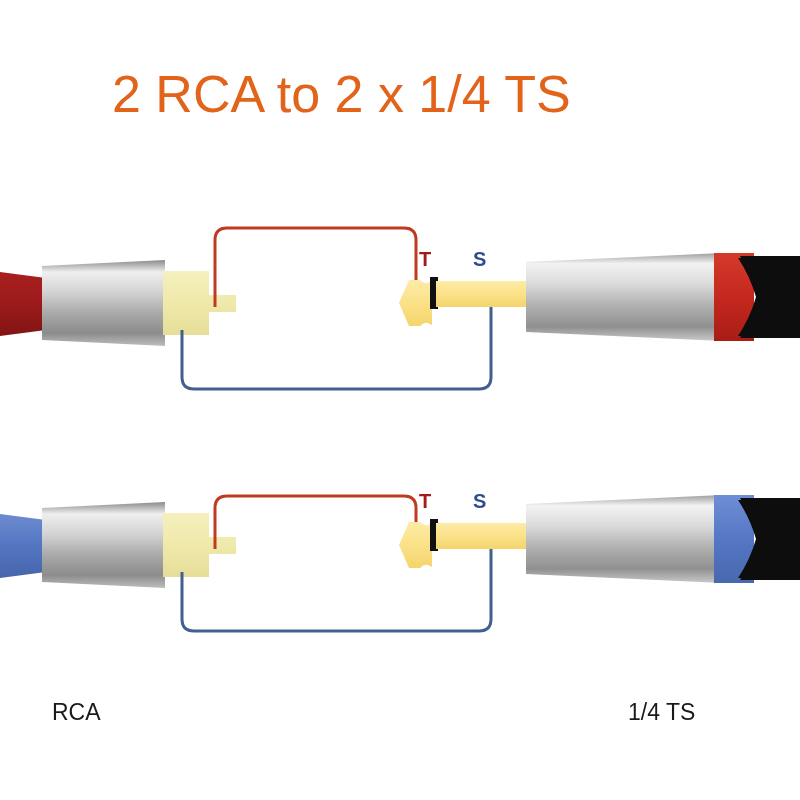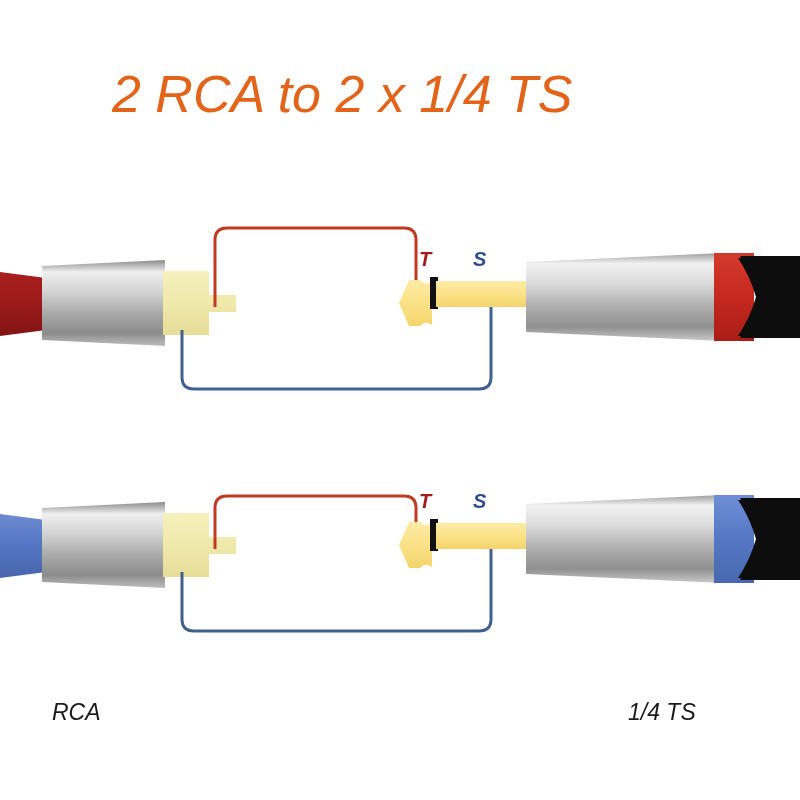--- a/index.html
+++ b/index.html
@@ -12,21 +12,20 @@
     height: 800px;
     font-family: "Liberation Sans", sans-serif;
     overflow: hidden;
     position: relative;
   }
   #stage {
     position: relative;
     width: 800px;
     height: 800px;
     background: #e5e5e5;
-    font-style: italic;
   }
   #diagram {
     display: block;
     width: 800px;
     height: 800px;
   }
   .title-text {
     font-family: "Liberation Sans", sans-serif;
     font-size: 52px;
     font-weight: 400;

